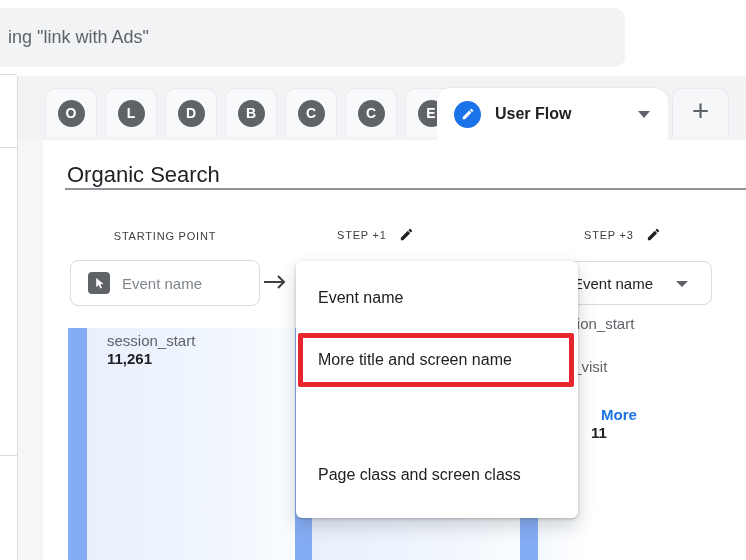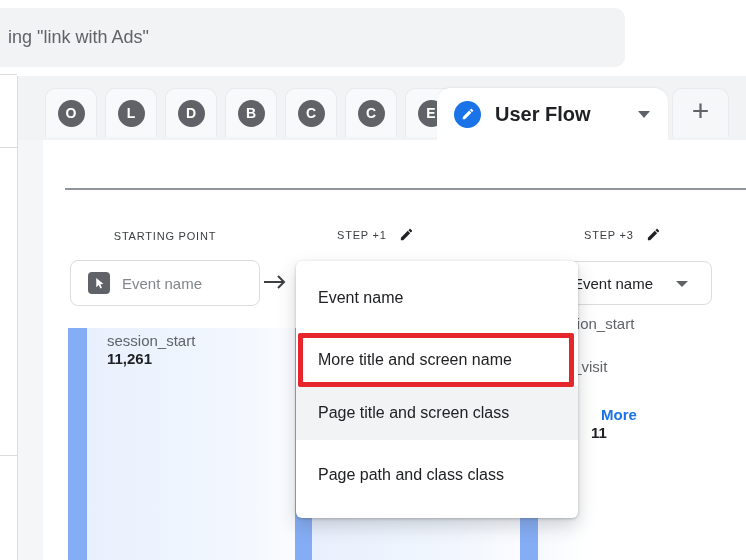--- a/index.html
+++ b/index.html
@@ -23,21 +23,21 @@
   .ltab{position:absolute;top:12px;width:52px;height:49px;background:#f8f9fa;
     border:1px solid #e8eaed;border-bottom:none;border-radius:10px 10px 0 0;
     box-sizing:border-box;display:flex;align-items:center;justify-content:center;cursor:pointer;}
   .badge{width:27px;height:27px;border-radius:50%;background:#5f6368;color:#fff;
     font-size:14px;font-weight:bold;display:flex;align-items:center;justify-content:center;}
   .atab{position:absolute;left:419px;top:12px;width:231px;height:52px;background:#fff;
     border-radius:14px 14px 0 0;display:flex;align-items:center;
     box-shadow:0 -1px 2px rgba(0,0,0,0.05);cursor:pointer;}
   .atab .bluedot{width:27px;height:27px;border-radius:50%;background:#1a73e8;
     margin-left:17px;display:flex;align-items:center;justify-content:center;flex:none;}
-  .atab .lbl{margin-left:14px;font-size:20px;font-weight:bold;color:#202124;}
+  .atab .lbl{margin-left:14px;font-size:16px;font-weight:bold;color:#202124;}
   .tri{width:0;height:0;border-left:6.5px solid transparent;border-right:6.5px solid transparent;
     border-top:7px solid #5f6368;}
   .atab .tri{position:absolute;right:18px;top:23px;}
   .ptab{position:absolute;left:654px;top:12px;width:57px;height:49px;background:#f6f7f9;
     border:1px solid #e8eaed;border-bottom:none;border-radius:10px 10px 0 0;box-sizing:border-box;
     text-align:center;cursor:pointer;}
   .ptab .plus{font-size:30px;font-weight:300;color:#5f6368;line-height:44px;}
   
   .card{position:absolute;left:43px;top:140px;width:703px;height:420px;background:#fff;}
   .seg-title{position:absolute;left:24px;top:22px;font-size:22px;color:#202124;}
@@ -145,20 +145,21 @@
       <div class="tri"></div>
     </div>
 
     <div class="ptab">
       <div class="plus">+</div>
     </div>
   </div>
 
   <div class="card">
 
+    <div class="seg-title">Organic Search</div>
     <div class="title-line"></div>
 
     <div class="colhead head-start">STARTING POINT</div>
 
     <div class="head-step head-step1">
       <span class="colhead">STEP +1</span>
       <svg class="pencil-sm" viewBox="0 0 24 24">
           <path fill="#202124" d="M3 17.25V21h3.75L17.81 9.94l-3.75-3.75L3 17.25zM20.71 7.04c.39-.39.39-1.02 0-1.41l-2.34-2.34c-.39-.39-1.02-.39-1.41 0l-1.83 1.83 3.75 3.75 1.83-1.83z"></path>
         </svg>
     </div>
@@ -199,19 +200,18 @@
 
     <span class="s2item" style="left:503px;top:175px;">session_start</span>
     <span class="s2item" style="left:506px;top:218px;">first_visit</span>
     <span class="s2item s2-more" style="left:558px;top:266px;">More</span>
     <span class="s2item s2-count" style="left:540px;top:284px;margin-left:8px;">11</span>
   </div>
 
   <div class="menu">
     <div class="mitem mi0">Event name</div>
     <div class="mitem mi1">More title and screen name</div>
-    <div class="mitem mi2">Page title and screen class</div>
-    <div class="mitem mi3">Page path and class class</div>
+    <div class="mitem mi3">Page class and screen class</div>
   </div>
 
   <div class="redbox"></div>
 
 </div>
 
 </body></html>

